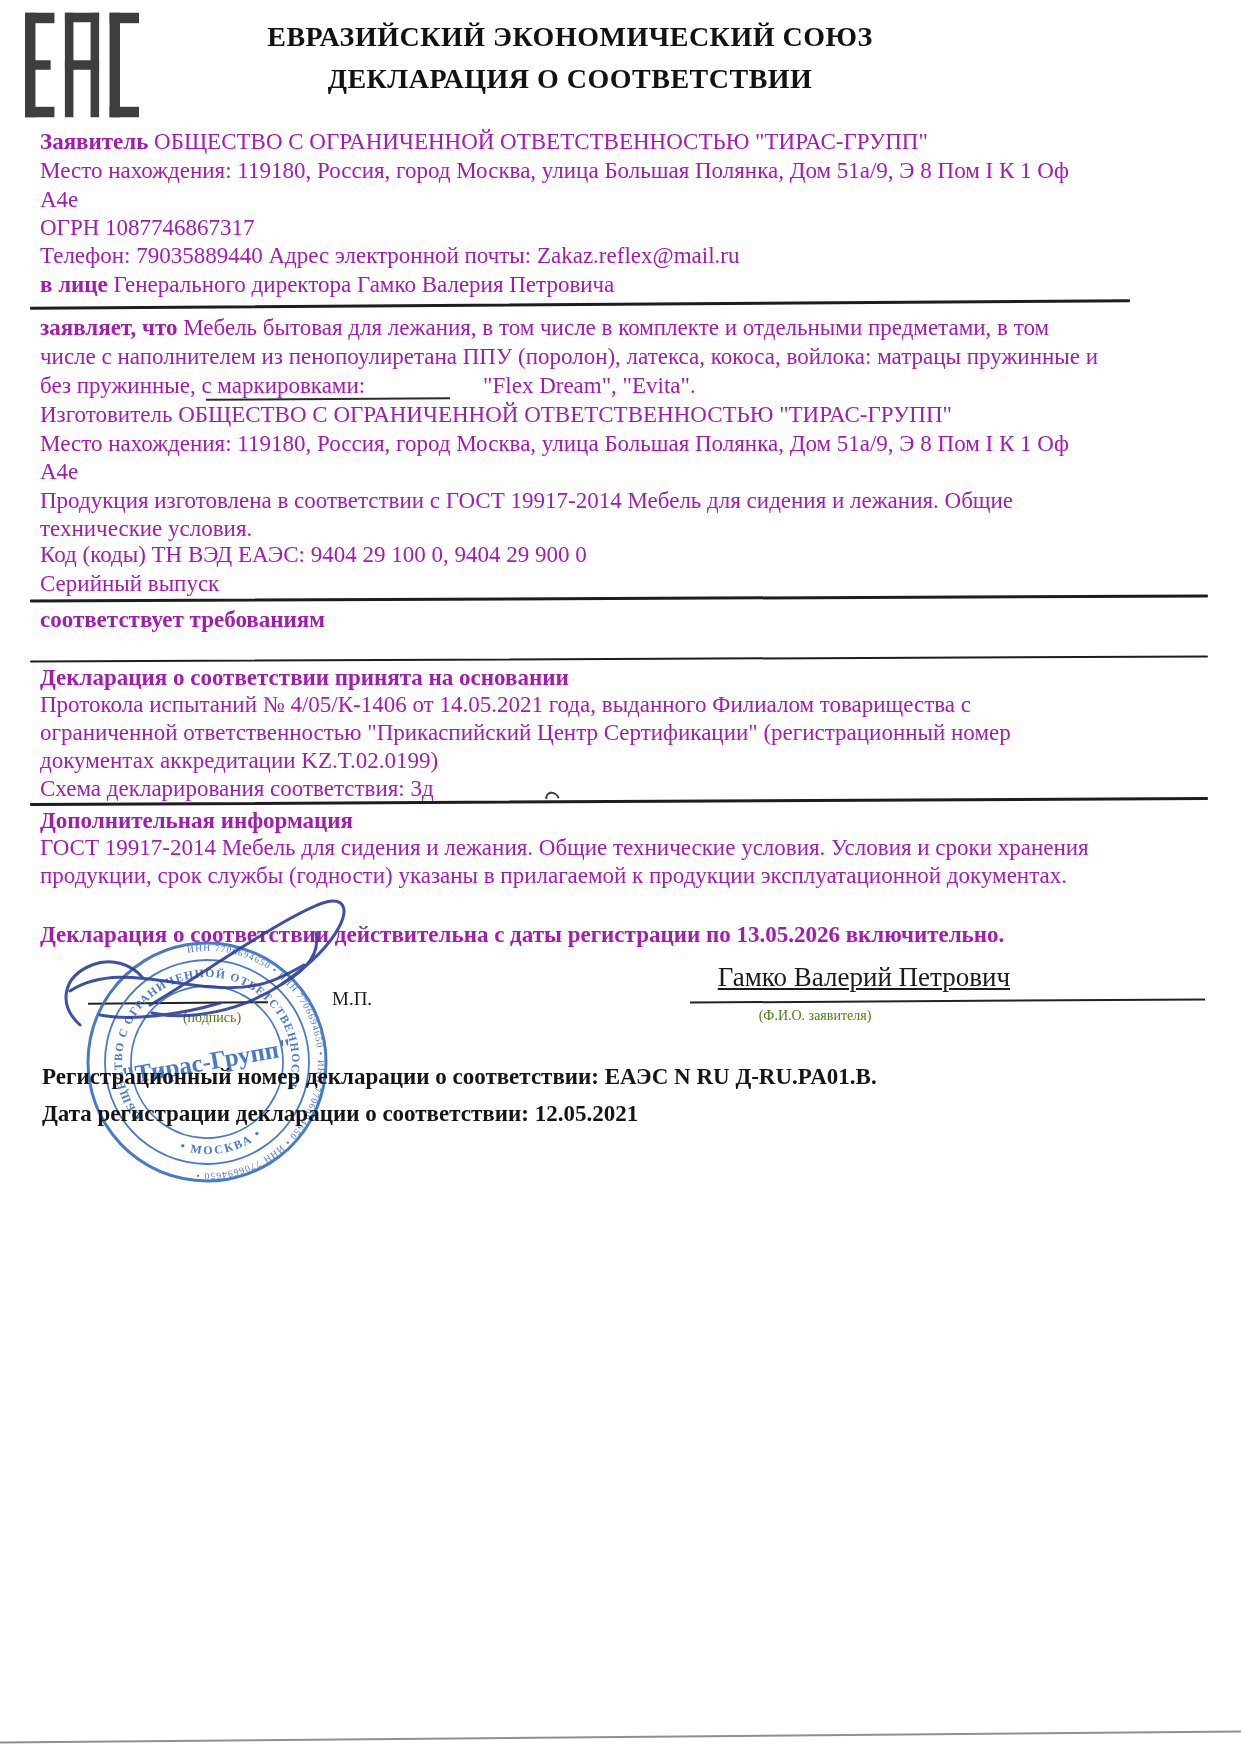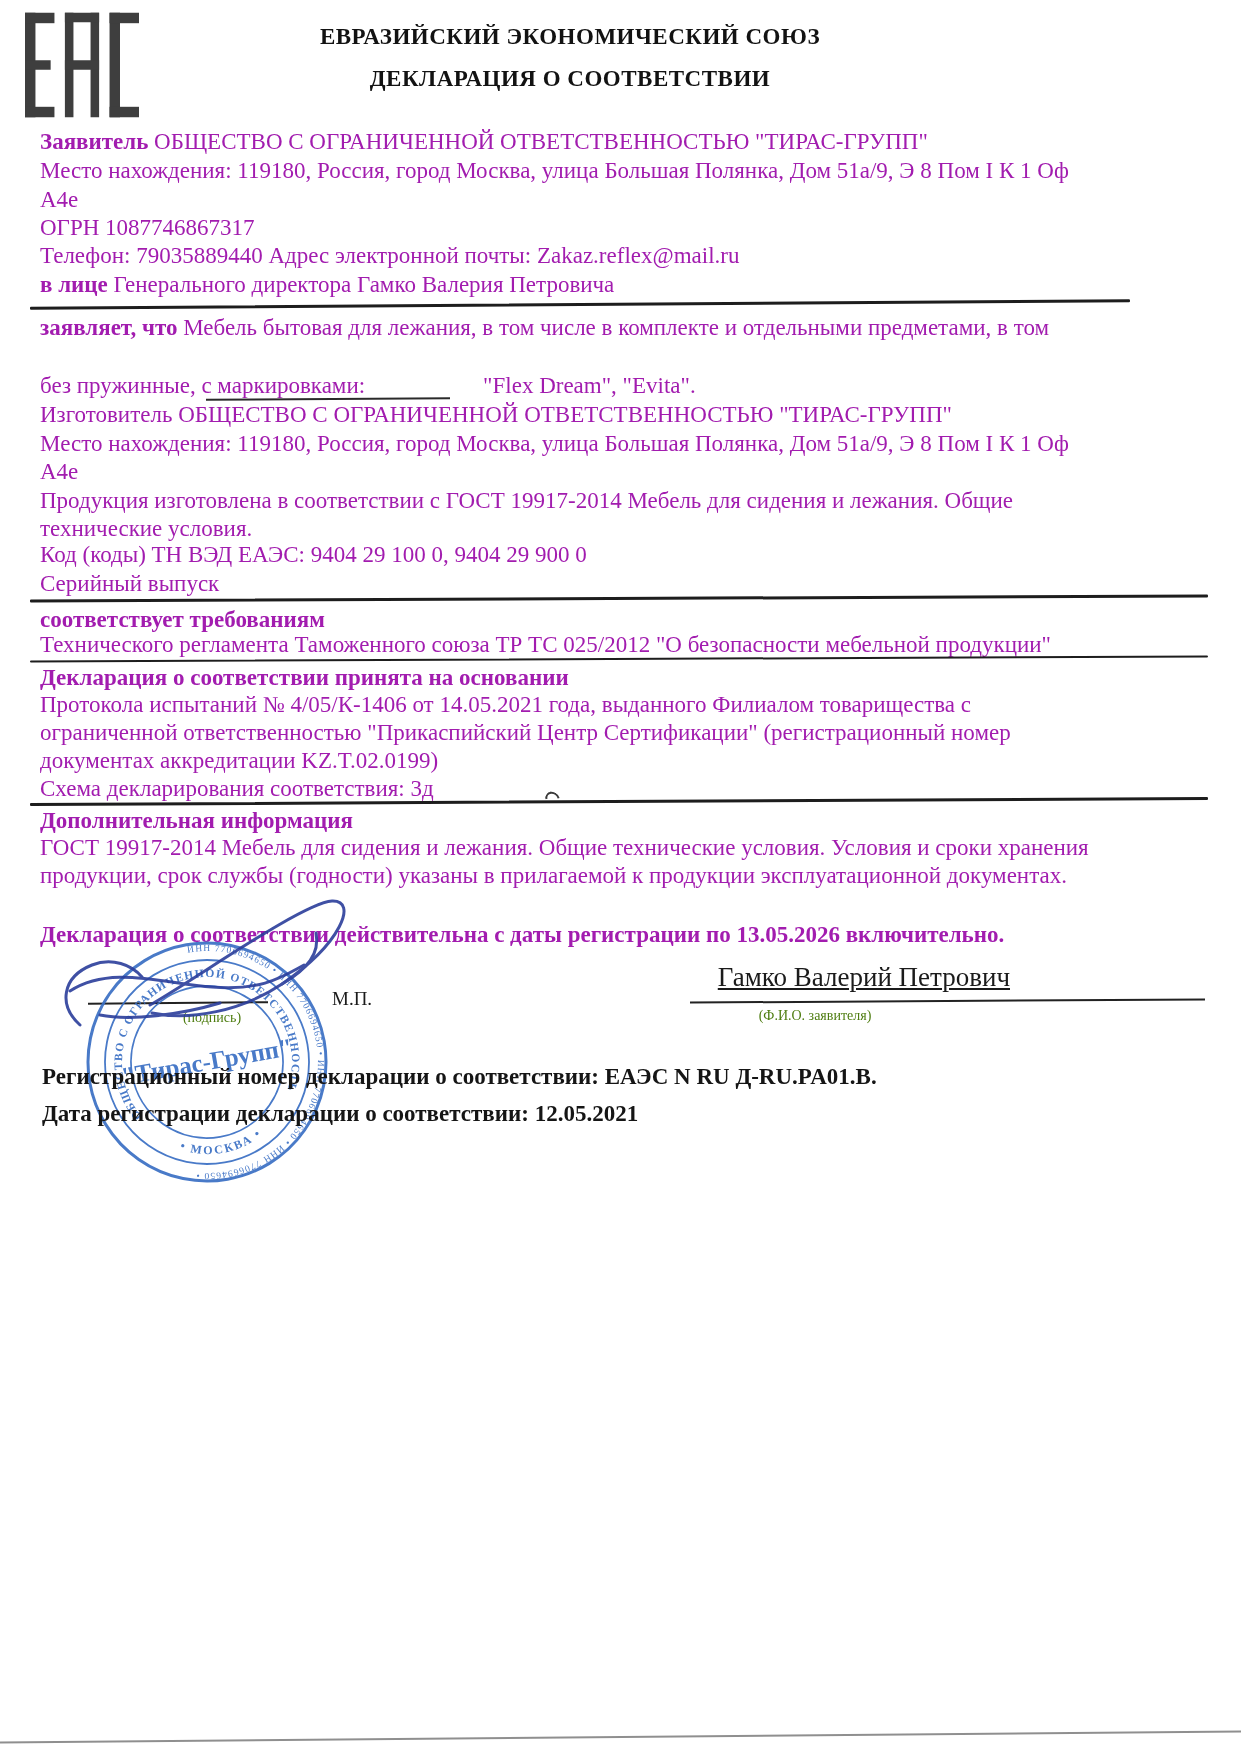--- a/index.html
+++ b/index.html
@@ -15,21 +15,21 @@
   .bodyline{
     position:absolute;left:40px;
     font-size:23px;line-height:27px;white-space:nowrap;
     color:#a21caf;
   }
   .b{font-weight:bold;}
   .titlebox{
     position:absolute;left:150px;top:18px;width:840px;
     text-align:center;font-weight:bold;color:#121212;
   }
-  .title-l1,.title-l2{font-size:23px;line-height:37px;letter-spacing:.5px;white-space:nowrap;}
+  .title-l1,.title-l2{font-size:28px;line-height:37px;letter-spacing:.5px;white-space:nowrap;}
   .title-l2{margin-top:5px;}
   .rule{position:absolute;background:#1d1d1d;border-radius:1px;}
   .gap-underline{position:absolute;left:206px;top:398px;width:244px;height:2px;background:#2a2a2a;transform:rotate(-.3deg);}
   .caption{position:absolute;font-size:14px;color:#4d7c0f;white-space:nowrap;}
   .fio-name{position:absolute;left:620px;top:962px;width:390px;text-align:right;font-size:27px;white-space:nowrap;text-decoration:underline;}
   .fio-caption{left:620px;top:1008px;width:390px;text-align:center;}
   .mp{position:absolute;left:332px;top:988px;font-size:19px;}
   .sig-line{position:absolute;left:88px;top:1002px;width:180px;height:2px;background:#222;transform:rotate(-.5deg);}
   .fio-line{position:absolute;left:690px;top:1000px;width:515px;height:2px;background:#222;transform:rotate(-.35deg);}
   .sign-caption{left:152px;top:1010px;width:120px;text-align:center;}
@@ -74,34 +74,34 @@
   <div class="bodyline" style="top:128px;"><span class="b">Заявитель</span><span> ОБЩЕСТВО С ОГРАНИЧЕННОЙ ОТВЕТСТВЕННОСТЬЮ "ТИРАС-ГРУПП"</span></div>
   <div class="bodyline" style="top:157px;">Место нахождения: 119180, Россия, город Москва, улица Большая Полянка, Дом 51а/9, Э 8 Пом I К 1 Оф</div>
   <div class="bodyline" style="top:186px;">А4е</div>
   <div class="bodyline" style="top:214px;">ОГРН 1087746867317</div>
   <div class="bodyline" style="top:242px;">Телефон: 79035889440 Адрес электронной почты: Zakaz.reflex@mail.ru</div>
   <div class="bodyline" style="top:271px;"><span class="b">в лице</span><span> Генерального директора Гамко Валерия Петровича</span></div>
 
   <div class="rule" style="left:30px;top:303px;width:1100px;height:3px;transform:rotate(-.4deg);"></div>
 
   <div class="bodyline" style="top:314px;"><span class="b">заявляет, что</span><span> Мебель бытовая для лежания, в том числе в комплекте и отдельными предметами, в том</span></div>
+  <div class="bodyline" style="top:343px;">числе с наполнителем из пенопоулиретана ППУ (поролон), латекса, кокоса, войлока: матрацы пружинные и</div>
   <div class="bodyline" style="top:372px;"><span>без пружинные, с маркировками:</span><span style="display:inline-block;width:118px;"></span><span>"Flex Dream", "Evita".</span></div>
   <div class="gap-underline"></div>
   <div class="bodyline" style="top:401px;">Изготовитель ОБЩЕСТВО С ОГРАНИЧЕННОЙ ОТВЕТСТВЕННОСТЬЮ "ТИРАС-ГРУПП"</div>
   <div class="bodyline" style="top:430px;">Место нахождения: 119180, Россия, город Москва, улица Большая Полянка, Дом 51а/9, Э 8 Пом I К 1 Оф</div>
   <div class="bodyline" style="top:458px;">А4е</div>
   <div class="bodyline" style="top:487px;">Продукция изготовлена в соответствии с ГОСТ 19917-2014 Мебель для сидения и лежания. Общие</div>
   <div class="bodyline" style="top:515px;">технические условия.</div>
   <div class="bodyline" style="top:541px;">Код (коды) ТН ВЭД ЕАЭС: 9404 29 100 0, 9404 29 900 0</div>
   <div class="bodyline" style="top:570px;">Серийный выпуск</div>
 
   <div class="rule" style="left:30px;top:597px;width:1178px;height:3px;transform:rotate(-.25deg);"></div>
 
   <div class="bodyline b" style="top:606px;">соответствует требованиям</div>
-  <div class="bodyline" style="top:631px;">Технического регламента Таможенного союза ТР ТС 025/2012 "О безопасности мебельной продукции"</div>
 
   <div class="rule" style="left:30px;top:658px;width:1178px;height:2px;transform:rotate(-.25deg);"></div>
 
   <div class="bodyline b" style="top:664px;">Декларация о соответствии принята на основании</div>
   <div class="bodyline" style="top:691px;">Протокола испытаний № 4/05/К-1406 от 14.05.2021 года, выданного Филиалом товарищества с</div>
   <div class="bodyline" style="top:719px;">ограниченной ответственностью "Прикаспийский Центр Сертификации" (регистрационный номер</div>
   <div class="bodyline" style="top:747px;">документах аккредитации KZ.T.02.0199)</div>
   <div class="bodyline" style="top:775px;">Схема декларирования соответствия: 3д</div>
 
   <div class="rule" style="left:30px;top:800px;width:1178px;height:2.5px;transform:rotate(-.3deg);"></div>

